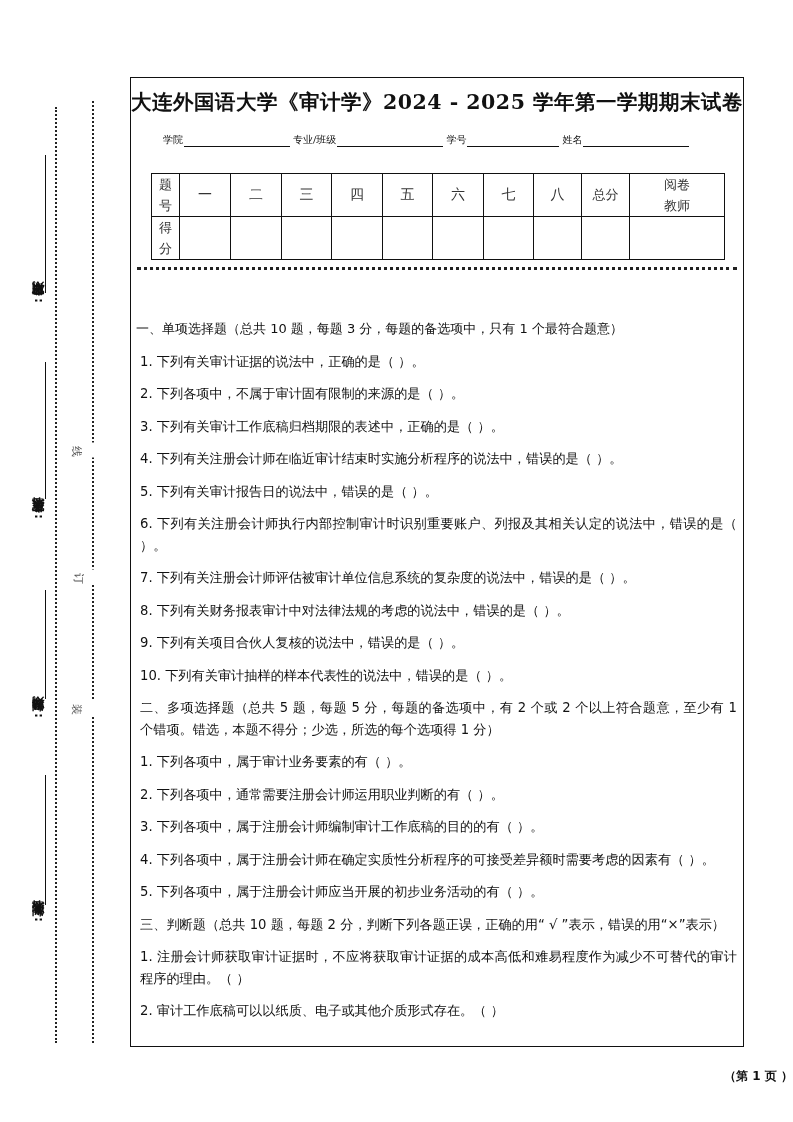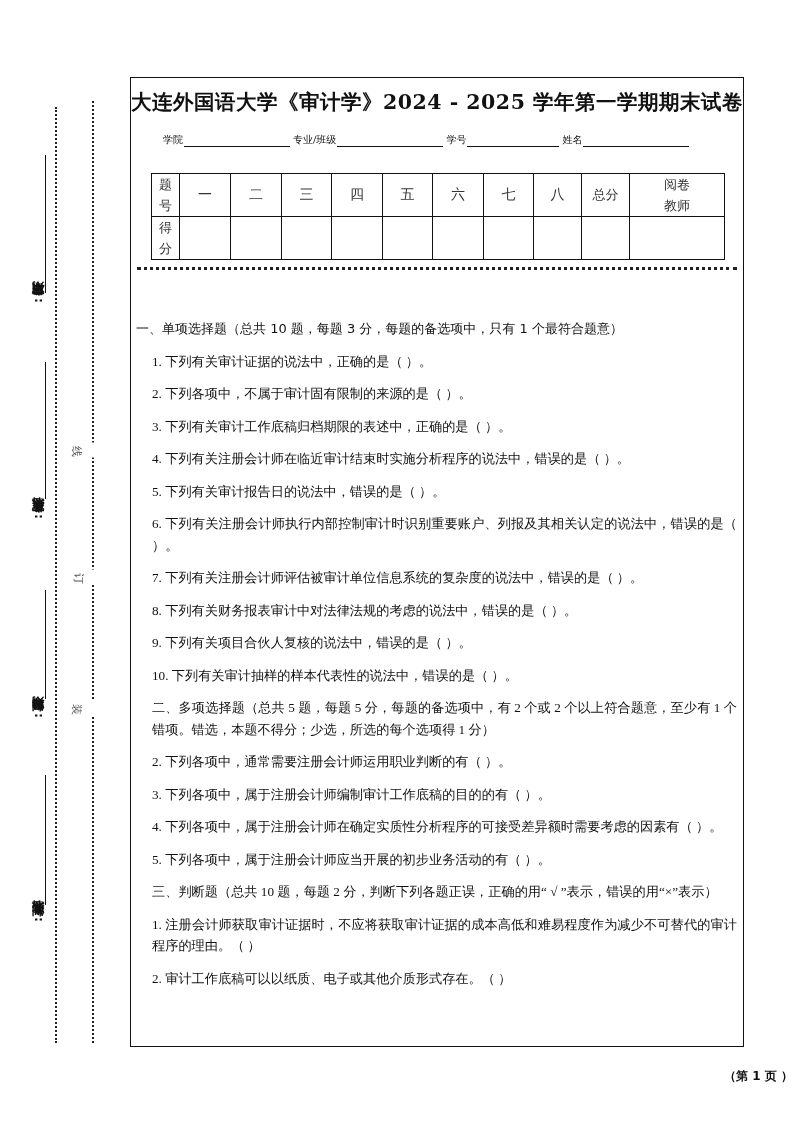--- a/index.html
+++ b/index.html
@@ -11,21 +11,21 @@
   .frame { position:absolute; left:130px; top:77px; width:614px; height:970px; border:1px solid #111; box-sizing:border-box; }
   .title { position:absolute; left:0; right:0; top:10px; text-align:center; font-size:20.5px; letter-spacing:0.5px; white-space:nowrap;font-weight:bold; }
   .info { position:absolute; left:32px; top:55px; font-size:10px; white-space:nowrap; display:flex; align-items:flex-end; }
   .info .lbl { margin-right:1px; }
   .info .blank { display:inline-block; border-bottom:1px solid #111; height:12px; margin-right:3px; }
   table.score { position:absolute; left:20px; top:95px; border-collapse:collapse; font-size:14px; }
   table.score td { border:1px solid #111; text-align:center; vertical-align:middle; padding:0; color:#333; }
   table.score td.hdr { font-size:13px; line-height:21px; }
   .dotsep { position:absolute; left:6px; right:6px; top:189px; border-top:3px dotted #222; }
   .content { position:absolute; left:5px; right:6px; top:210px; font-family:"DejaVu Sans", sans-serif; font-size:13.2px; line-height:21.5px; }
-  .line { margin:0 0 11px 16px; white-space:normal; text-align:justify;font-family:Liberation Serif, serif; }
+  .line { margin:0 0 11px 4px; white-space:normal; text-align:justify; }
   .sec { margin:0 0 11px 0; }
   .footer { position:absolute; top:1068px; left:0; right:0; text-align:right; font-family:"DejaVu Sans", sans-serif; font-weight:bold; font-size:12px; }
 </style>
 </head>
 <body>
 
 <div class="dotv" style="left:55px; top:107px; height:936px;"></div>
 <div class="dotv" style="left:92px; top:101px; height:942px;"></div>
 
 <div class="solidv" style="left:45px; top:155px; height:138px;"></div>
@@ -106,20 +106,21 @@
     <div class="line">3.  下列有关审计工作底稿归档期限的表述中，正确的是（   ）。</div>
     <div class="line">4.  下列有关注册会计师在临近审计结束时实施分析程序的说法中，错误的是（   ）。</div>
     <div class="line">5.  下列有关审计报告日的说法中，错误的是（   ）。</div>
     <div class="line">6.  下列有关注册会计师执行内部控制审计时识别重要账户、列报及其相关认定的说法中，错误的是（   ）。</div>
     <div class="line">7.  下列有关注册会计师评估被审计单位信息系统的复杂度的说法中，错误的是（   ）。</div>
     <div class="line">8.  下列有关财务报表审计中对法律法规的考虑的说法中，错误的是（   ）。</div>
     <div class="line">9.  下列有关项目合伙人复核的说法中，错误的是（   ）。</div>
     <div class="line">10.  下列有关审计抽样的样本代表性的说法中，错误的是（   ）。</div>
 
     <div class="line"> 二、多项选择题（总共 5 题，每题 5 分，每题的备选项中，有 2 个或 2 个以上符合题意，至少有 1 个错项。错选，本题不得分；少选，所选的每个选项得 1 分）</div>
+    <div class="line">1.  下列各项中，属于审计业务要素的有（   ）。</div>
     <div class="line">2.  下列各项中，通常需要注册会计师运用职业判断的有（   ）。</div>
     <div class="line">3.  下列各项中，属于注册会计师编制审计工作底稿的目的的有（   ）。</div>
     <div class="line">4.  下列各项中，属于注册会计师在确定实质性分析程序的可接受差异额时需要考虑的因素有（   ）。</div>
     <div class="line">5.  下列各项中，属于注册会计师应当开展的初步业务活动的有（   ）。</div>
 
     <div class="line"> 三、判断题（总共 10 题，每题 2 分，判断下列各题正误，正确的用“ √ ”表示，错误的用“×”表示）</div>
     <div class="line">1.  注册会计师获取审计证据时，不应将获取审计证据的成本高低和难易程度作为减少不可替代的审计程序的理由。（   ）</div>
     <div class="line">2.  审计工作底稿可以以纸质、电子或其他介质形式存在。（   ）</div>
   </div>
 </div>

